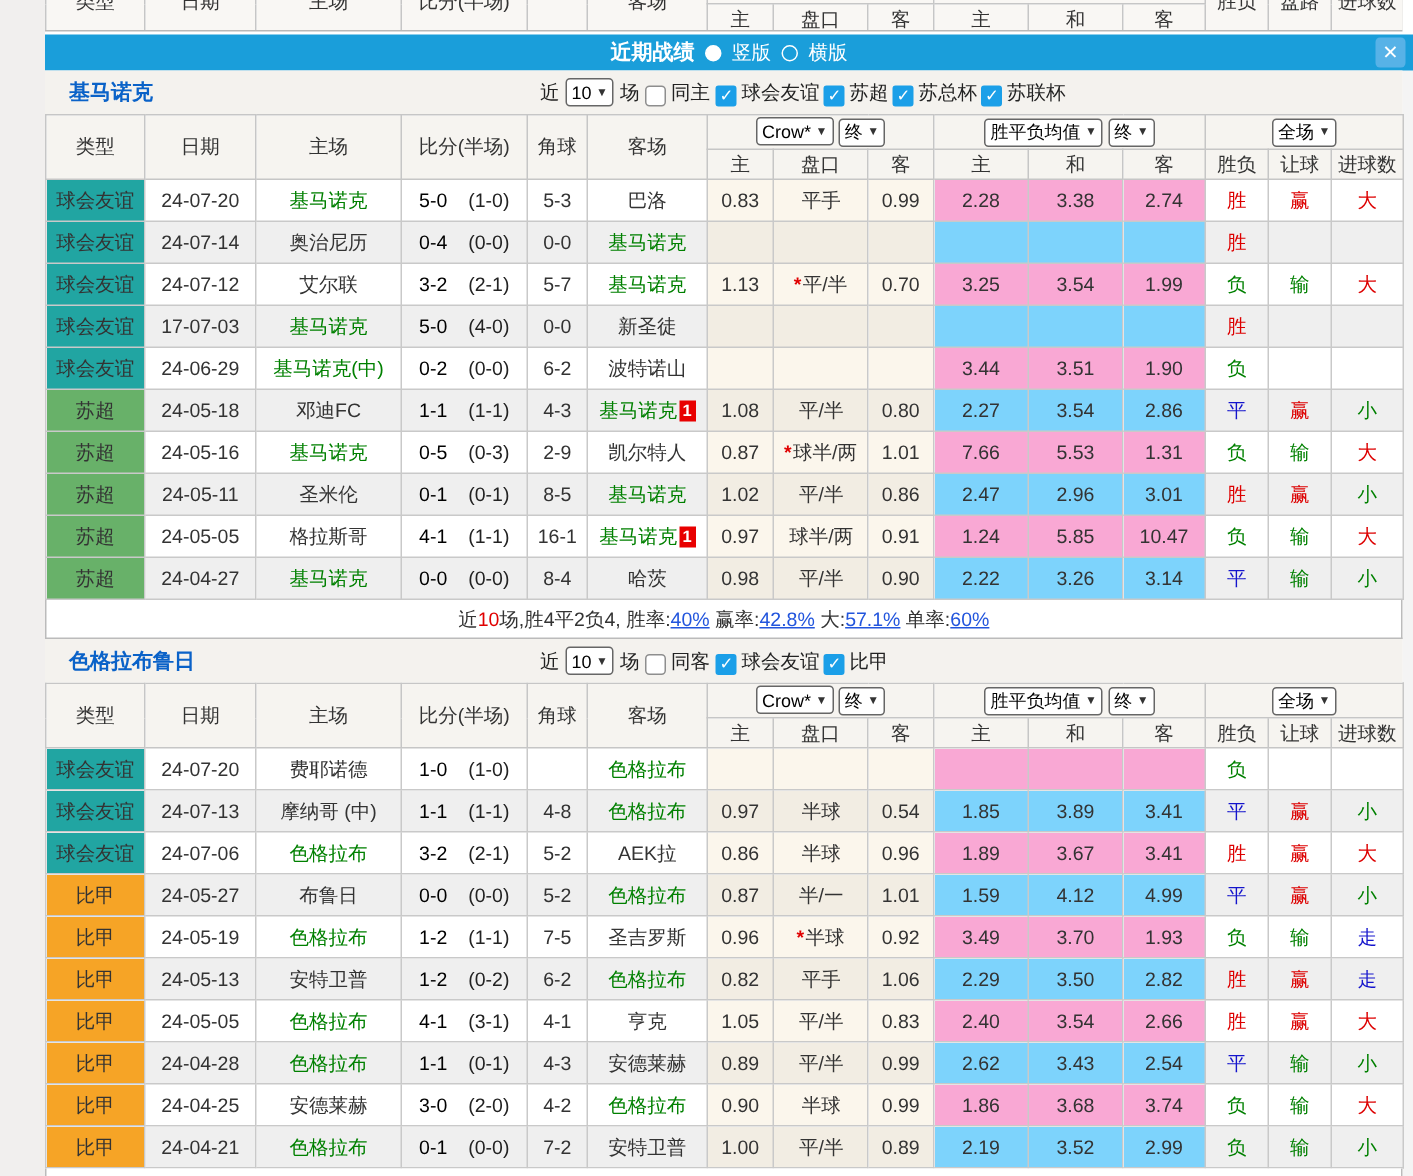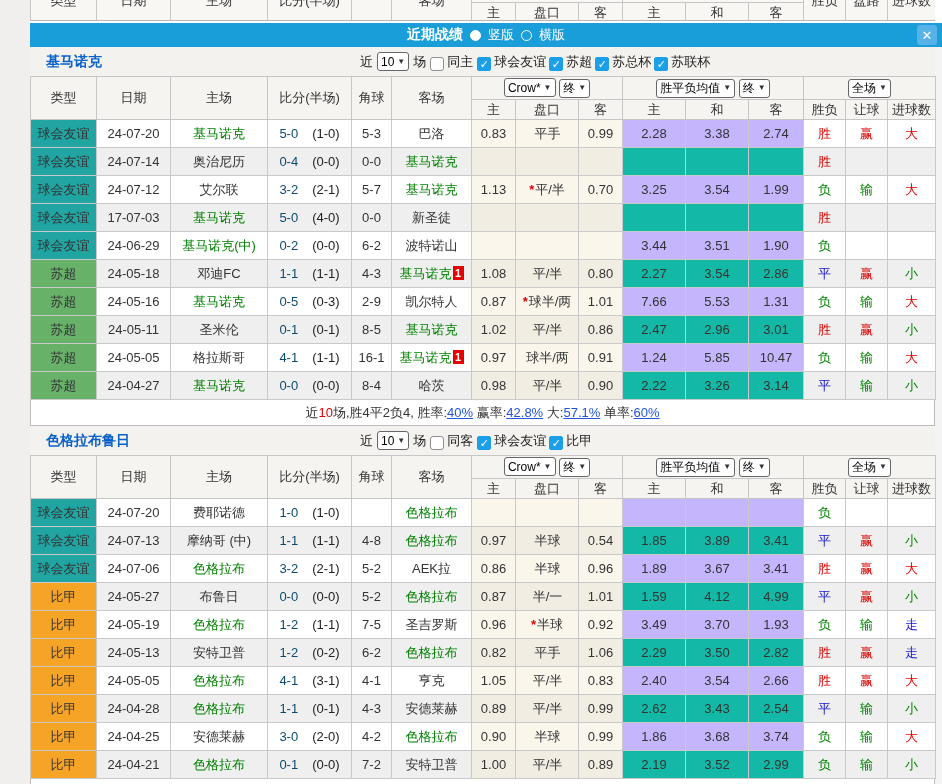--- a/index.html
+++ b/index.html
@@ -49,25 +49,25 @@
   .grid th{background:#F6F4F0;border:1px solid #C6C6C6;font-weight:normal;color:#333;font-size:13px;padding:0;white-space:nowrap;overflow:hidden;}
   .grid tr.h1 th{height:22px;}
   .grid tr.h2 th{height:19px;}
   .grp{background:#F6F4F0;}
   .grid td{border:1px solid #C9C9C9;height:27px;text-align:center;font-size:13px;color:#333;padding:0;
            white-space:nowrap;overflow:hidden;}
   tr.odd td{background:#FFFFFF;}
   tr.even td{background:#EFEFEF;}
   tr.odd td.c-odd{background:#FBF6EC;}
   tr.even td.c-odd{background:#F2EDE3;}
-  tr.odd td.c-eu{background:#c4b5fd;}
-  tr.even td.c-eu{background:#14b8a6;}
+  tr.odd td.c-eu{background:#f9a8d4;}
+  tr.even td.c-eu{background:#7dd3fc;}
   .c-type{color:#fff;}
   .tg{color:#008000;}
-  .ft{color:#0c4a6e;}
+  .ft{color:#000000;}
   .ht{color:#222;margin-left:14px;}
   .star{color:#E00000;font-weight:bold;margin-right:1px;}
   .c-mid{color:#2B55C8;}
   .badge{display:inline-block;background:#E80000;color:#fff;font-size:11px;font-weight:bold;
          width:11px;height:14px;line-height:14px;text-align:center;margin-left:1px;vertical-align:1px;}
   .badge:empty{display:none;}
 
   
   .summary{height:25px;border:1px solid #BBB;border-top:none;background:#fff;display:flex;align-items:center;justify-content:center;font-size:13px;color:#333;}
   .sum-red{color:#E00000;}

